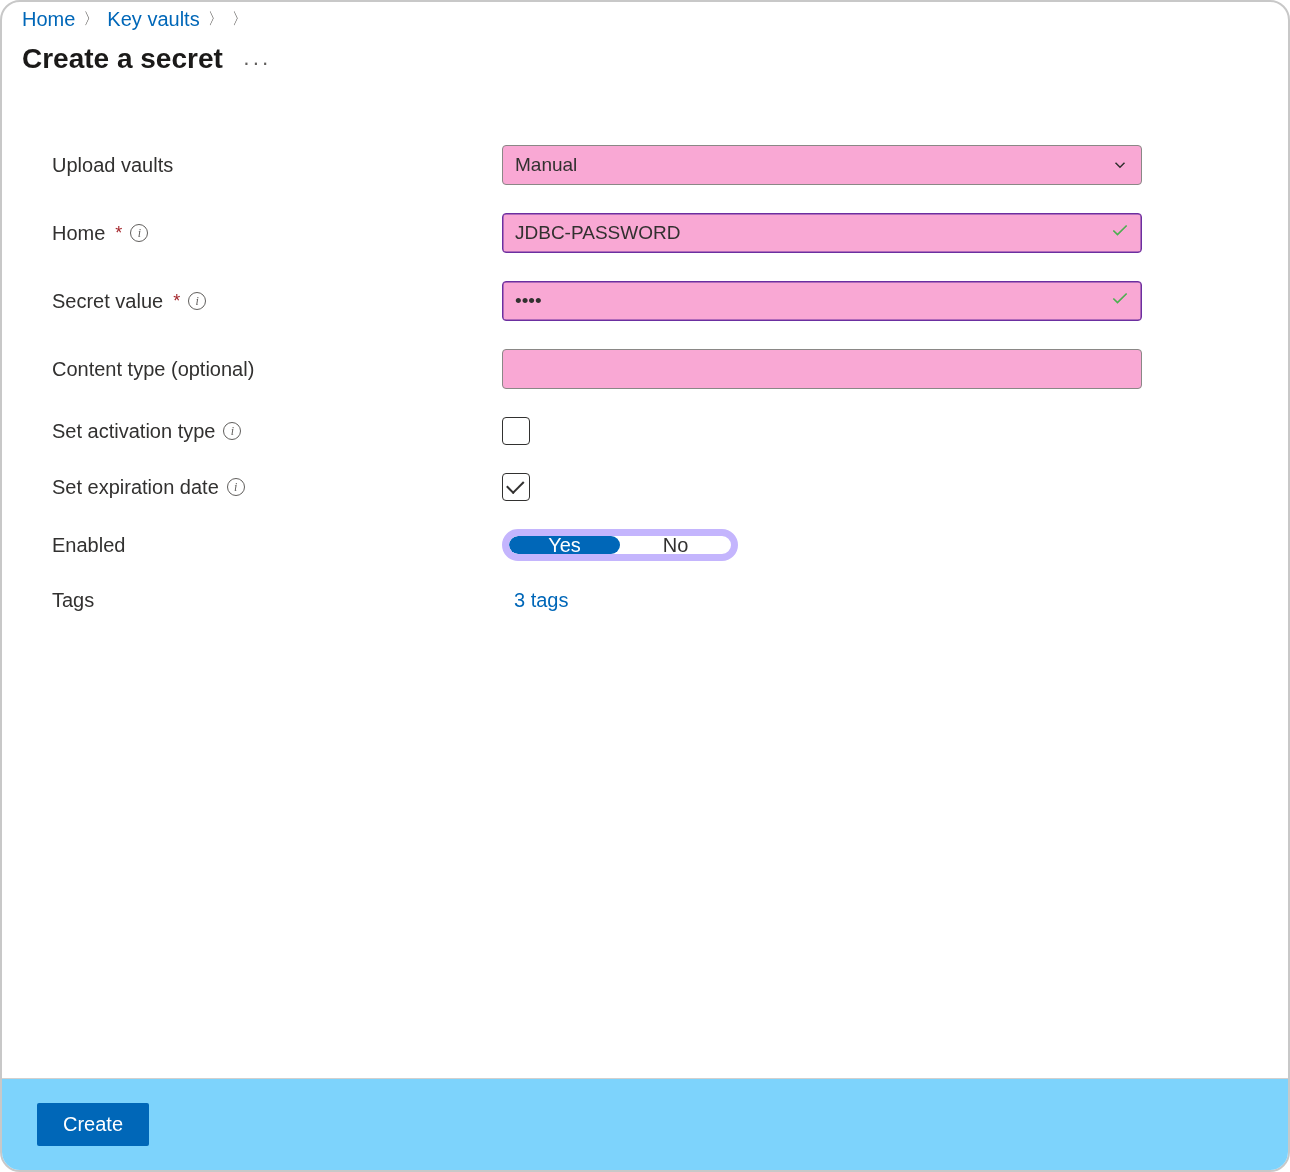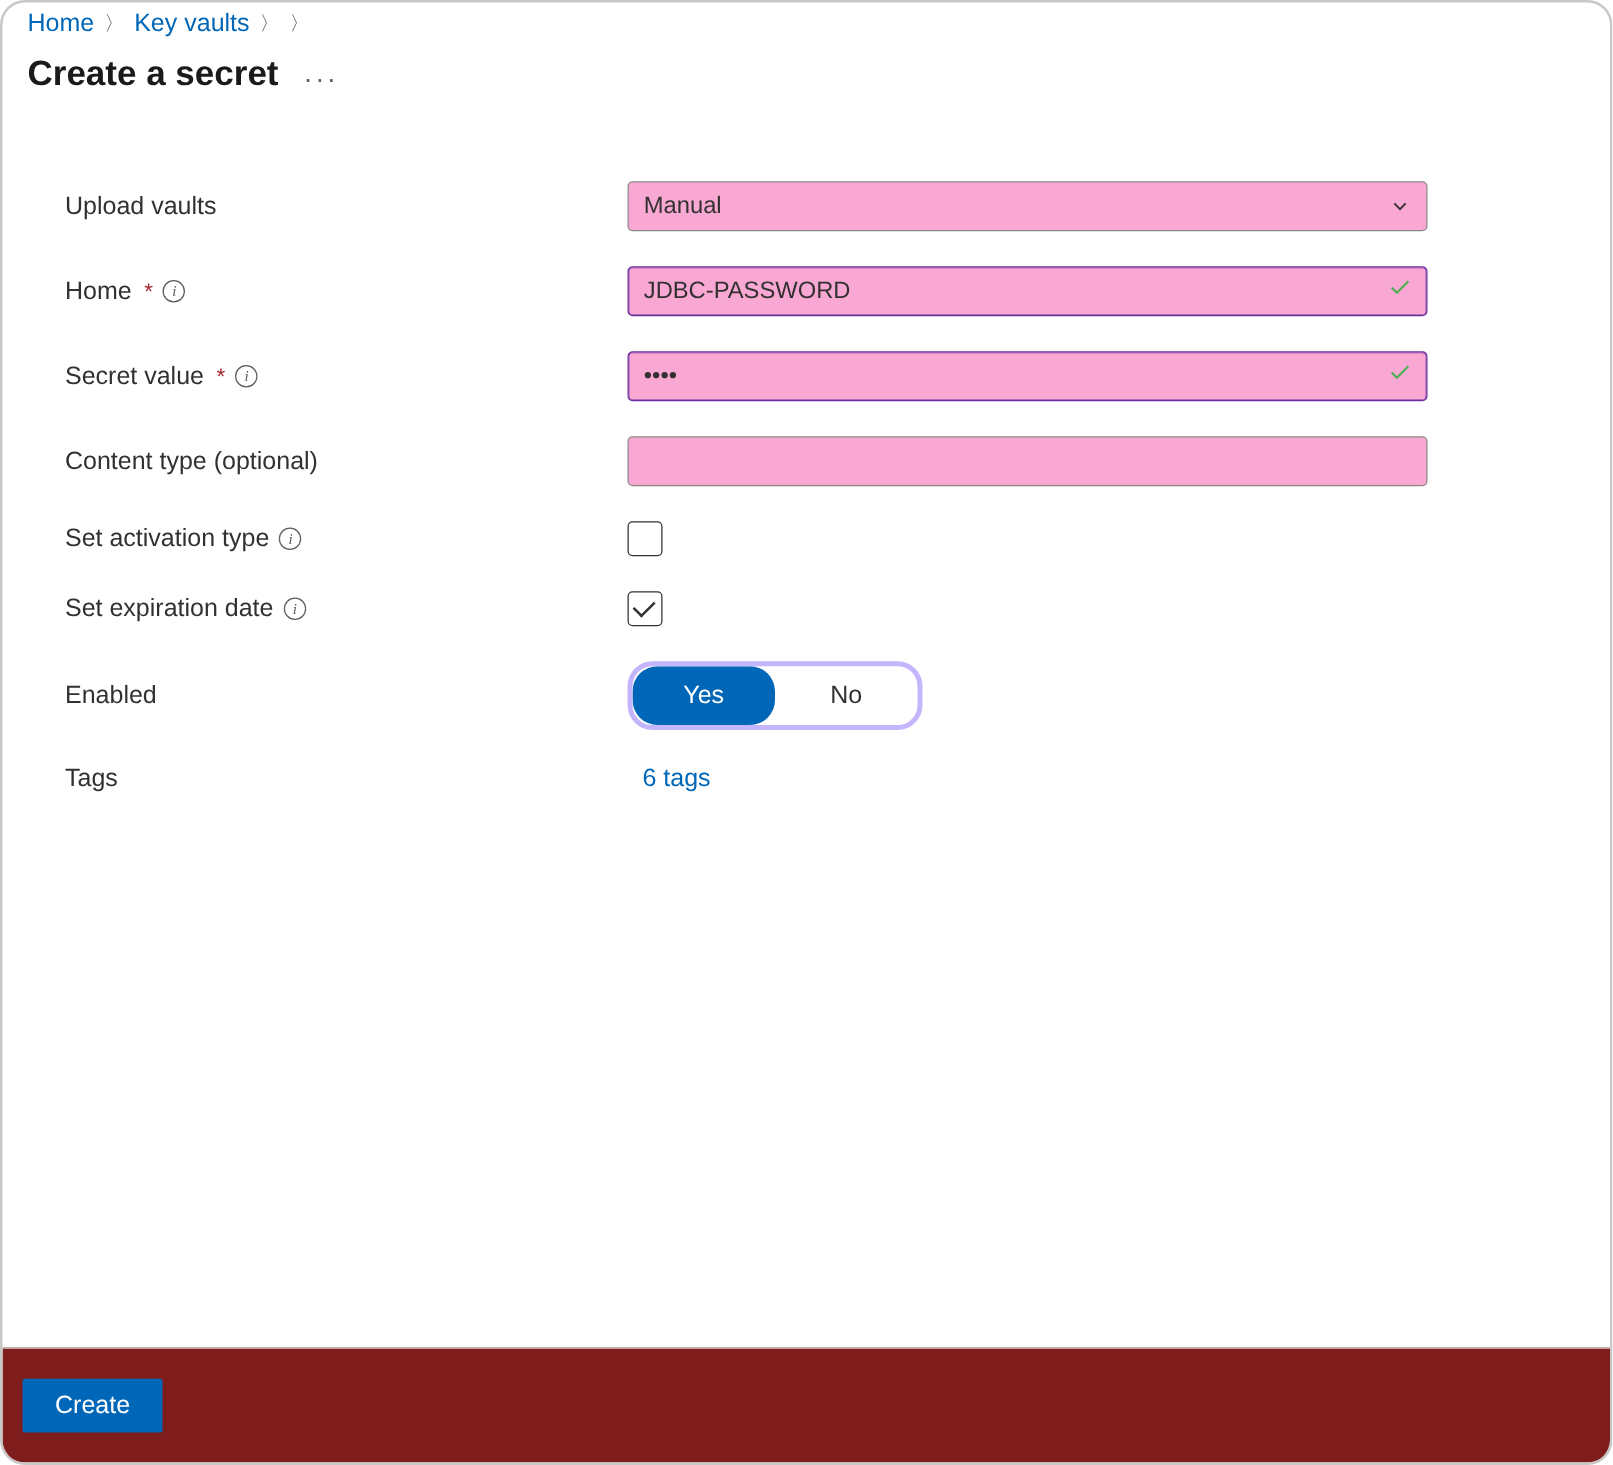--- a/index.html
+++ b/index.html
@@ -126,45 +126,45 @@
   }
   .checkbox.checked::after {
     content:"";
     width:14px; height:8px;
     border-left:2px solid #323130;
     border-bottom:2px solid #323130;
     transform:rotate(-45deg) translate(1px,-2px);
   }
   .toggle {
     display:flex;
-    border:4px solid #c4b5fd;
+    border:7px solid #c4b5fd;
     border-radius:20px;
     overflow:hidden;
     width:236px;
-    height:55px;
+    height:32px;
     cursor:pointer;
     font-size:20px;
   }
   .toggle div {
     flex:1;
     display:flex;
     align-items:center;
     justify-content:center;
   }
   .toggle .on {
     background:#0067b8;
     color:#fff;
     border-radius:20px;
   }
   .toggle .off { color:#323130; }
   .tags-link { color:#0067b8; cursor:pointer; font-size:20px; padding-left:12px; }
   .footer {
     border-top:1px solid #d2d0ce;
-    padding:24px 16px;
-    background:#7f1d1d;
+    padding:24px 35px;
+    background:#7dd3fc;
   }
   .create-btn {
     background:#0067b8;
     color:#fff;
     border:none;
     font-size:20px;
     padding:10px 26px;
     border-radius:2px;
     cursor:pointer;
   }
@@ -282,21 +282,21 @@
           <div class="off">No</div>
         </div>
       </div>
     </div>
 
     <div class="row">
       <div class="label-cell">
         <span>Tags</span>
       </div>
       <div class="control-cell">
-        <span class="tags-link">6 tags</span>
+        <span class="tags-link">3 tags</span>
       </div>
     </div>
 
   </div>
 
   <div class="footer">
     <button class="create-btn">Create</button>
   </div>
 
 </div>

